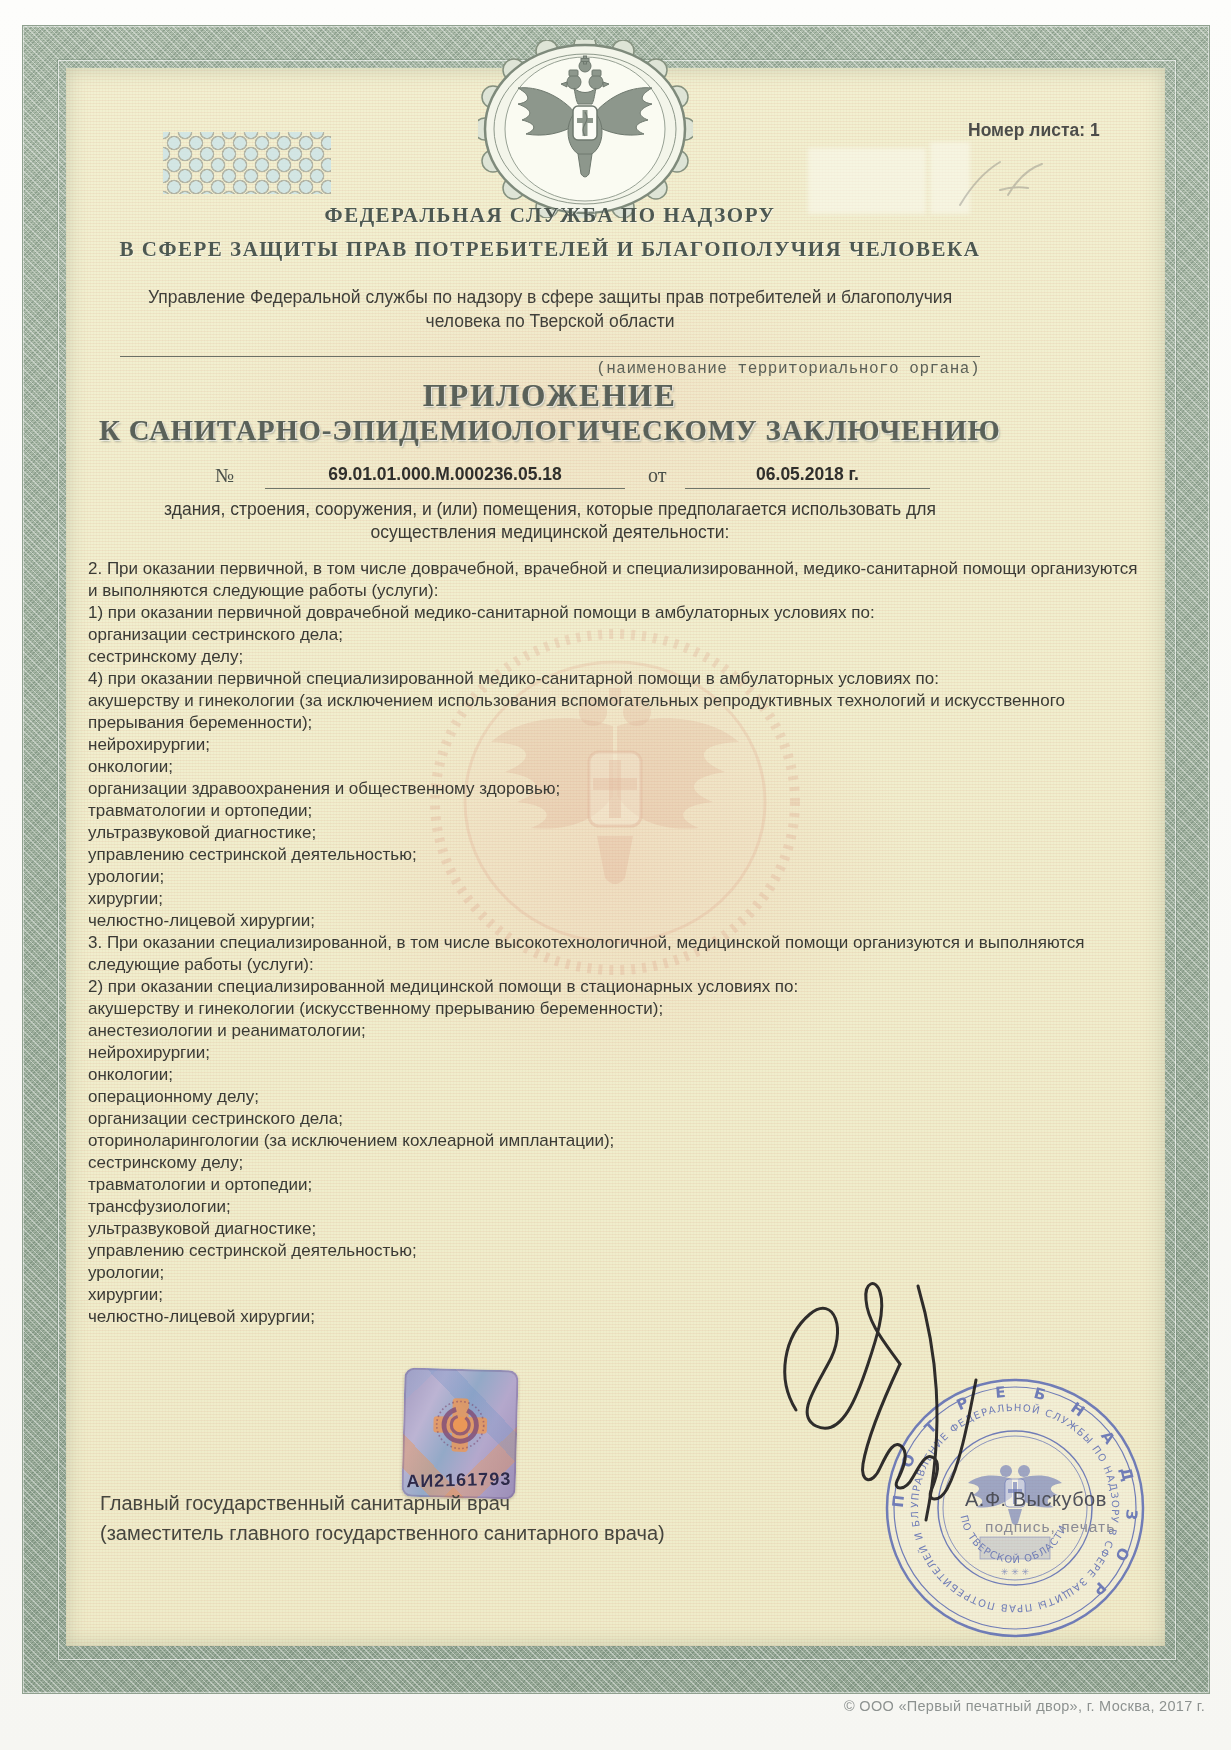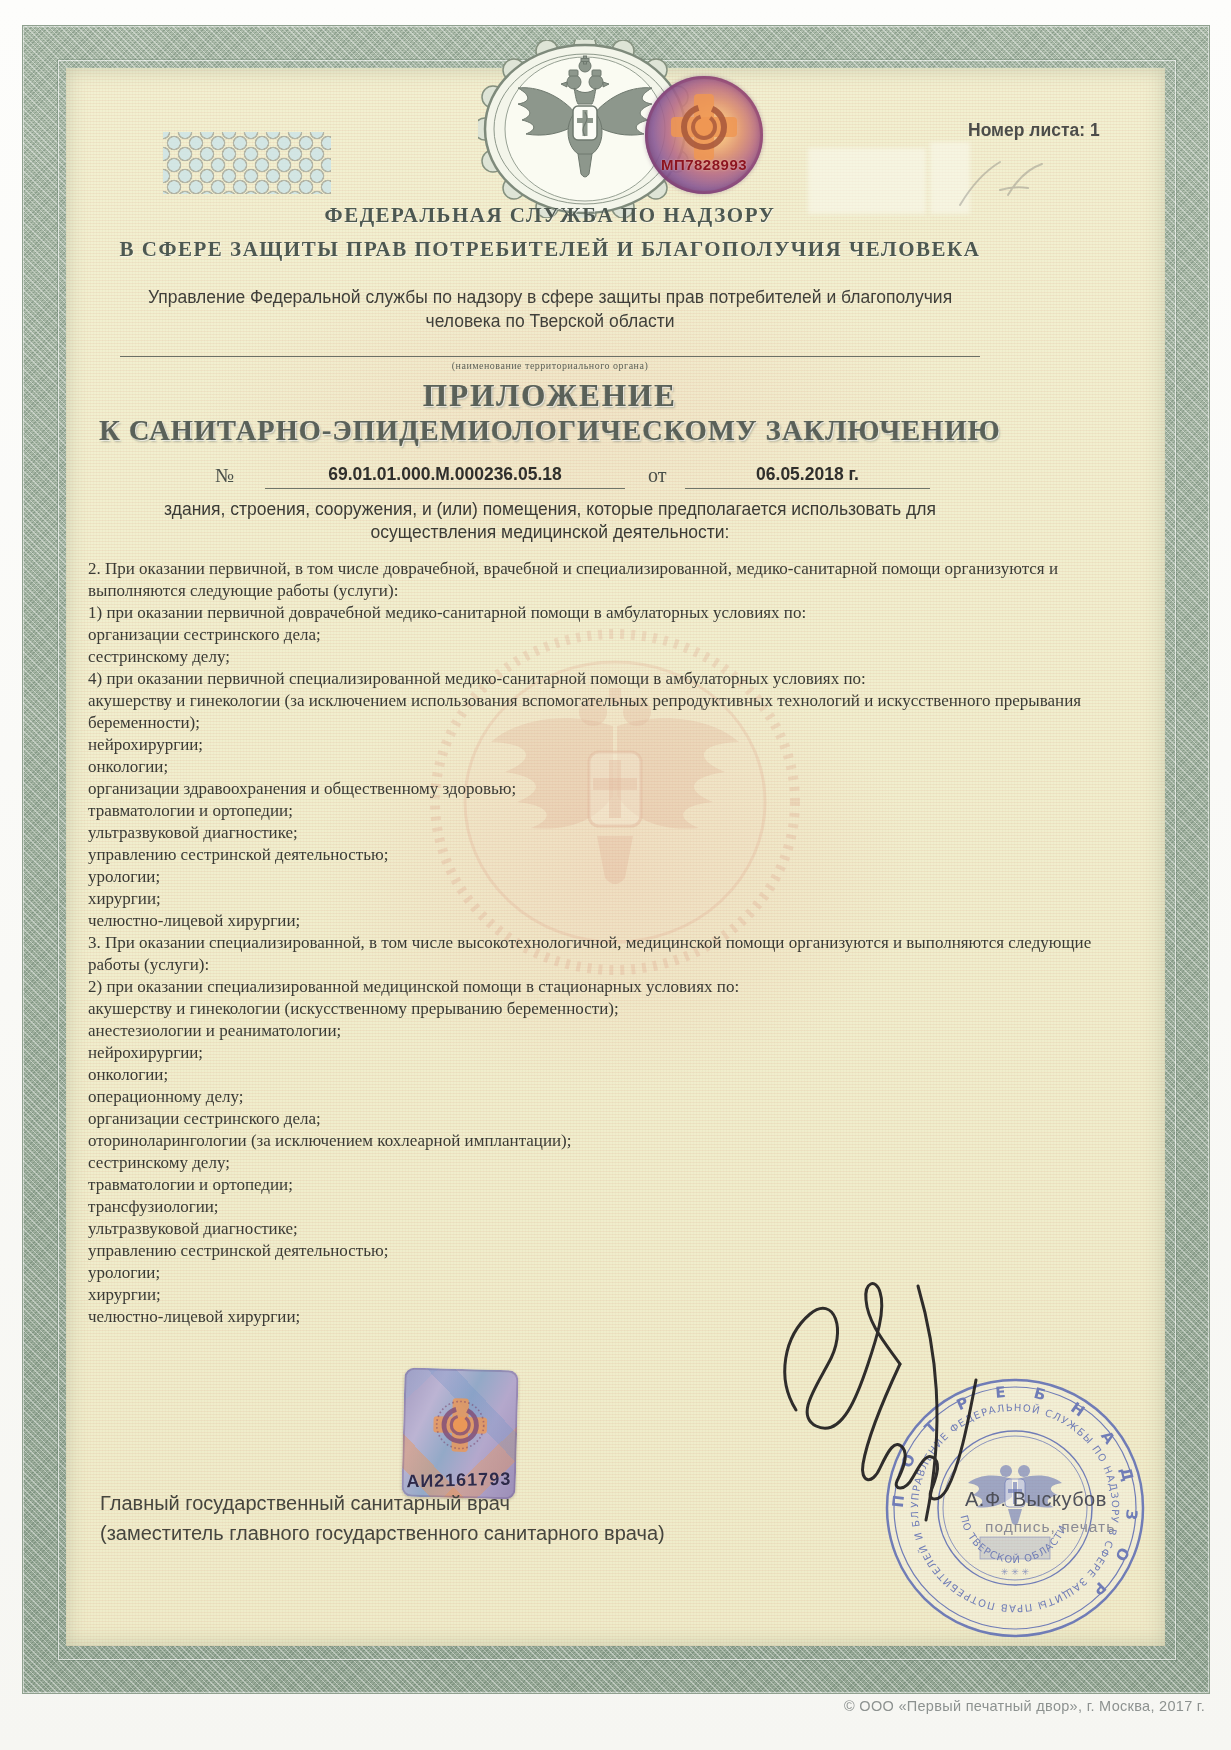--- a/index.html
+++ b/index.html
@@ -36,21 +36,21 @@
       linear-gradient(#f2f0d1,#efecca);
     box-shadow:inset 0 0 20px rgba(150,160,135,.45);
   }
   
   .hdr-serif{
     font-family:"Liberation Serif",serif;font-weight:bold;color:#4d5851;
     letter-spacing:1.5px;text-align:center;font-size:21px;line-height:27px;
     text-shadow:0.6px 0.6px 0 rgba(255,255,255,.5);
   }
   .org-text{font-size:17.5px;line-height:24px;color:#3f3f3a;text-align:center;}
-  .caption-serif{font-family:Liberation Serif, serif;font-size:10px;color:#5c6158;text-align:center;letter-spacing:.5px;}
+  .caption-serif{font-family:Liberation Mono, monospace;font-size:16px;color:#5c6158;text-align:right;letter-spacing:.5px;}
   .title-1{
     font-family:"Liberation Serif",serif;font-weight:bold;font-size:31px;letter-spacing:2px;
     color:#5a6159;text-align:center;
     text-shadow:1px 1px 1px rgba(255,255,255,.7), -0.5px -0.5px 0 rgba(40,50,40,.35), 1.5px 1.5px 2px rgba(70,80,70,.35);
   }
   .title-2{
     font-family:"Liberation Serif",serif;font-weight:bold;font-size:28.5px;letter-spacing:1px;
     color:#5a6159;text-align:center;
     text-shadow:1px 1px 1px rgba(255,255,255,.7), -0.5px -0.5px 0 rgba(40,50,40,.35), 1.5px 1.5px 2px rgba(70,80,70,.35);
   }
@@ -177,31 +177,20 @@
       <path d="M100,114 L114,114 L111,134 Q107,140 103,134 Z"></path>
     </g>
     <rect x="95" y="66" width="24" height="34" rx="5" fill="#fbfcf6" stroke="#6e786e" stroke-width="1.5"></rect>
     <g fill="#8d978c">
       <rect x="104.5" y="70" width="5" height="26"></rect>
       <rect x="99" y="78" width="16" height="5"></rect>
       <path d="M107,72 q4,6 0,12 q-4,6 0,12" fill="none" stroke="#6e786e" stroke-width="1.2"></path>
     </g>
   </svg>
 
-  <div class="holo-round">
-    <svg class="abs" style="left:22px;top:14px;width:74px;height:74px;" viewBox="0 0 74 74">
-      <g fill="rgba(238,150,82,.85)">
-        <rect x="27" y="4" width="20" height="66" rx="4"></rect>
-        <rect x="4" y="27" width="66" height="20" rx="4"></rect>
-      </g>
-      <circle cx="37" cy="37" r="20" fill="none" stroke="rgba(170,90,60,.9)" stroke-width="6" stroke-dasharray="88 14"></circle>
-      <circle cx="37" cy="37" r="11" fill="none" stroke="rgba(170,90,60,.85)" stroke-width="4" stroke-dasharray="48 10"></circle>
-    </svg>
-    <div class="holo-serial-top">МП7828993</div>
-  </div>
 
   <div class="scan-artifact" style="left:808px;top:148px;width:118px;height:66px;"></div>
   <div class="scan-artifact" style="left:930px;top:142px;width:40px;height:72px;"></div>
 
   <svg class="pencil" viewBox="0 0 140 70">
     <path d="M30,55 C45,30 60,18 70,12 M78,45 C88,28 100,18 112,14 M70,40 q14,-4 28,-2" fill="none" stroke="#6f6f6f" stroke-width="2" stroke-linecap="round"></path>
   </svg>
 
   <div class="abs sheet-number" style="left:968px;top:120px;">Номер листа: 1</div>
 
@@ -217,21 +206,21 @@
 
   <div class="abs" style="left:85px;top:462px;width:930px;height:30px;">
     <span class="abs num-sign" style="left:130px;top:2px;">№</span>
     <span class="abs num-value underlined" style="left:180px;top:0;width:360px;height:26px;line-height:24px;display:block;">69.01.01.000.М.000236.05.18</span>
     <span class="abs num-sign" style="left:563px;top:2px;">от</span>
     <span class="abs num-value underlined" style="left:600px;top:0;width:245px;height:26px;line-height:24px;display:block;">06.05.2018 г.</span>
   </div>
 
   <div class="abs subject" style="left:135px;top:498px;width:830px;">здания, строения, сооружения, и (или) помещения, которые предполагается использовать для осуществления медицинской деятельности:</div>
 
-  <div class="abs" style="left:88px;top:558px;width:1052px;font-family:Liberation Serif, serif;">
+  <div class="abs" style="left:88px;top:558px;width:1052px;">
 
       <div class="bline">2. При оказании первичной, в том числе доврачебной, врачебной и специализированной, медико-санитарной помощи организуются и выполняются следующие работы (услуги):</div>
 
       <div class="bline">1) при оказании первичной доврачебной медико-санитарной помощи в амбулаторных условиях по:</div>
 
       <div class="bline">организации сестринского дела;</div>
 
       <div class="bline">сестринскому делу;</div>
 
       <div class="bline">4) при оказании первичной специализированной медико-санитарной помощи в амбулаторных условиях по:</div>

